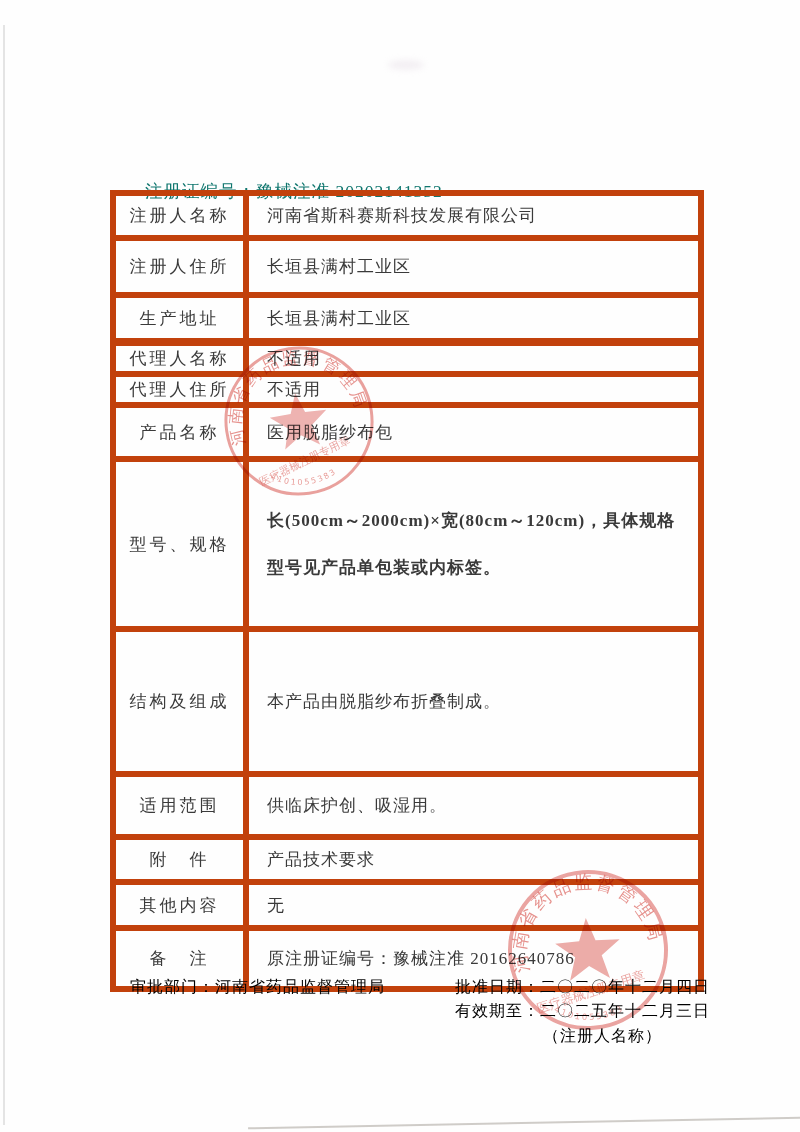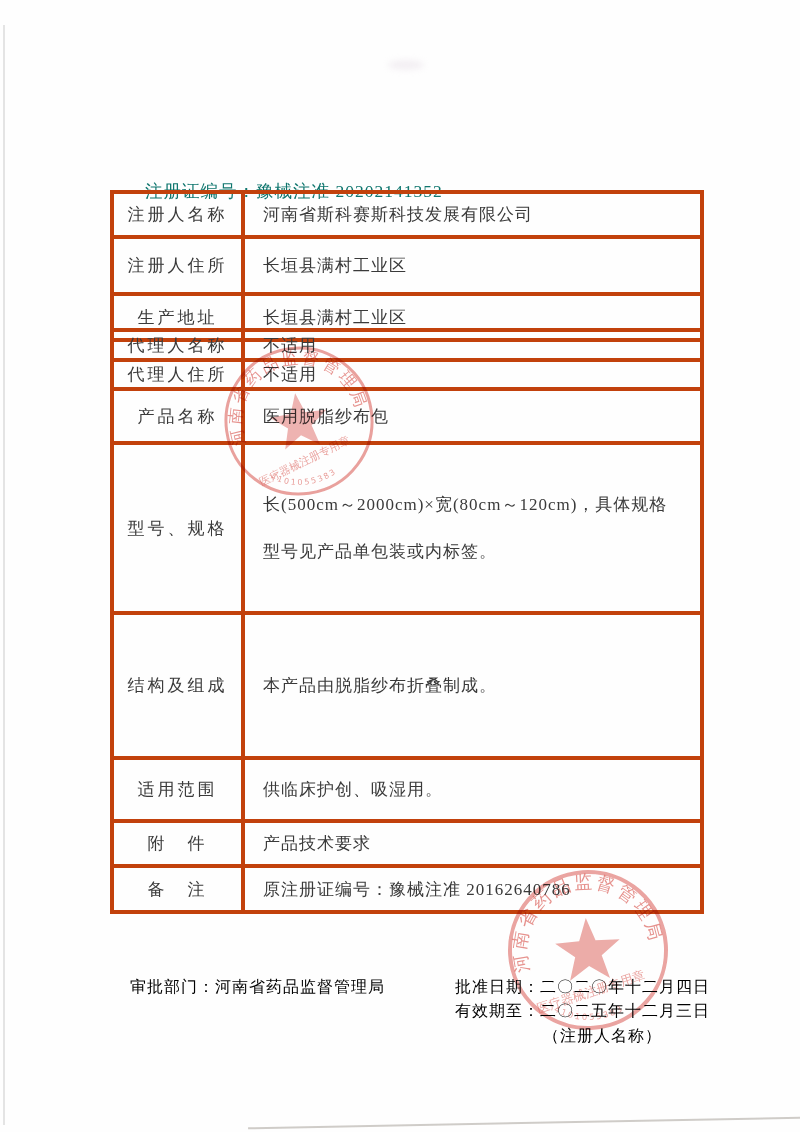--- a/index.html
+++ b/index.html
@@ -27,38 +27,38 @@
   .cert-line{
     position:absolute;top:151px;left:145px;font-size:17.5px;color:#0f766e;
     letter-spacing:1px;
     margin-top:28px;
   }
 
   table.cert{
     position:absolute;left:110px;width:594px;border-collapse:collapse;
     table-layout:fixed;font-size:17px;color:#3a3a3a;
   }
-  table.cert td{border:4px solid #c2410c;overflow:hidden;}
+  table.cert td{border:6px solid #c2410c;overflow:hidden;}
   td.lbl{width:125px;text-align:center;letter-spacing:3px;}
   td.val{padding-left:18px;letter-spacing:1px;}
   #tblA{top:190px;}
   #tblA tr:nth-child(1){height:45px;}
   #tblA tr:nth-child(2){height:57px;}
   #tblA tr:nth-child(3){height:46px;}
-  #tblB{top:328px;}
+  #tblB{top:340px;}
   #tblB tr:nth-child(1){height:30px;}
   #tblB tr:nth-child(2){height:27px;}
   #tblB tr:nth-child(3){height:54px;}
   #tblB tr:nth-child(4){height:170px;}
   #tblB tr:nth-child(5){height:145px;}
   #tblB tr:nth-child(6){height:63px;}
   #tblB tr:nth-child(7){height:45px;}
   #tblB tr:nth-child(8){height:46px;}
   #tblB tr:nth-child(9){height:61px;margin-left:24px;}
-  td.val.spec{line-height:47px;padding-right:20px;}
+  td.val.spec{line-height:47px;padding-right:20px;font-weight:bold;}
 
   .footer-line{position:absolute;font-size:16px;color:#000000;letter-spacing:1px;}
   .f1{left:130px;top:977px;}
   .f2{left:455px;top:977px;}
   .f3{left:455px;top:1001px;}
   .f4{left:543px;top:1026px;}
 
   .stamp{position:absolute;mix-blend-mode:multiply;opacity:.88;pointer-events:none;}
   .stamp1{left:219px;top:341px;width:160px;height:160px;transform:rotate(-8deg);}
   .stamp2{left:500px;top:862px;width:176px;height:176px;transform:rotate(-4deg);}
@@ -119,20 +119,24 @@
     </tr>
     <tr>
       <td class="lbl">适用范围</td>
       <td class="val">供临床护创、吸湿用。</td>
     </tr>
     <tr>
       <td class="lbl">附　件</td>
       <td class="val">产品技术要求</td>
     </tr>
     <tr>
+      <td class="lbl">其他内容</td>
+      <td class="val">无</td>
+    </tr>
+    <tr>
       <td class="lbl">备　注</td>
       <td class="val">原注册证编号：豫械注准 20162640786</td>
     </tr>
   </tbody>
     </table>
 
   <div class="footer-line f1">
     <span>审批部门：</span><span>河南省药品监督管理局</span>
   </div>
   <div class="footer-line f2">

